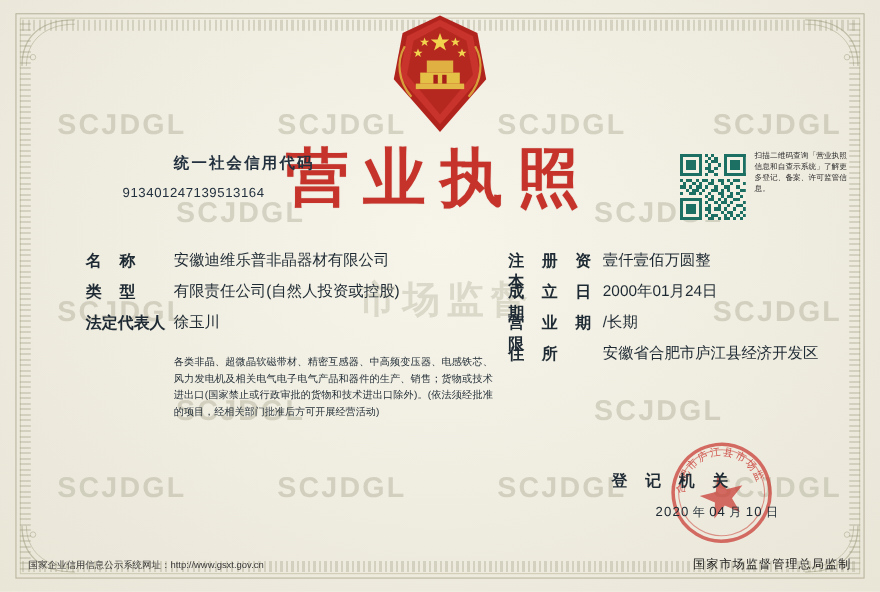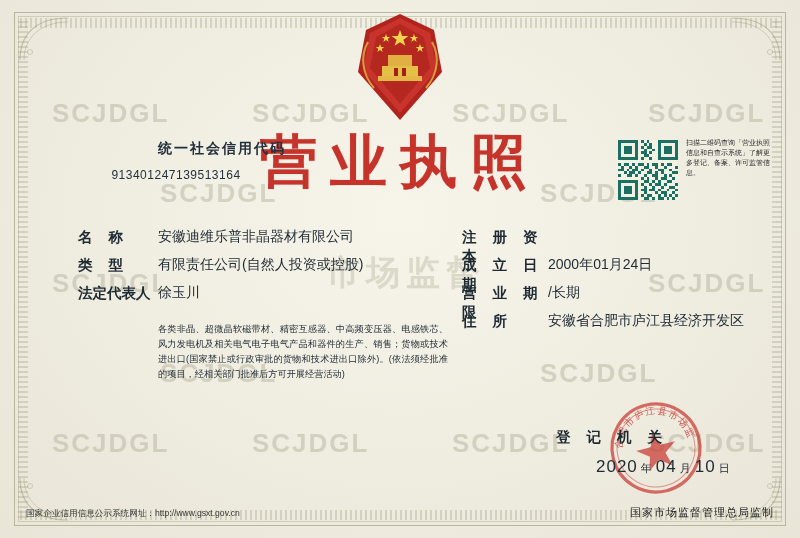--- a/index.html
+++ b/index.html
@@ -114,21 +114,21 @@
 
   
   .reg{
     position:absolute;left:556px;top:428px;
     font-size:14.5px;font-weight:700;color:#1e2a33;letter-spacing:6px;
   }
   .date-line{
     position:absolute;left:596px;top:457px;
     font-size:13px;color:#1e2a33;letter-spacing:1px;
   }
-  .date-line span.num{font-size:17px;}
+  .date-line span.num{font-size:12px;}
   .date-line span.ch{font-size:11px;margin:0 3px;}
 
   
   .seal{
     position:absolute;left:608px;top:400px;width:96px;height:96px;
     opacity:.82;transform:rotate(-14deg);
   }
 
   
   .foot-l{
@@ -347,20 +347,21 @@
     </svg>
   </div>
   <div class="qr-note">扫描二维码查询「营业执照信息和自查示系统」了解更多登记、备案、许可监管信息。</div>
 
   <div class="fields">
 
     <div class="row">
       <div class="lbl lbl-l">名        称</div>
       <div class="val val-l">安徽迪维乐普非晶器材有限公司</div>
       <div class="lbl lbl-r">注 册 资 本</div>
+      <div class="val val-r">壹仟壹佰万圆整</div>
     </div>
 
     <div class="row">
       <div class="lbl lbl-l">类        型</div>
       <div class="val val-l">有限责任公司(自然人投资或控股)</div>
       <div class="lbl lbl-r">成 立 日 期</div>
       <div class="val val-r">2000年01月24日</div>
     </div>
 
     <div class="row">

